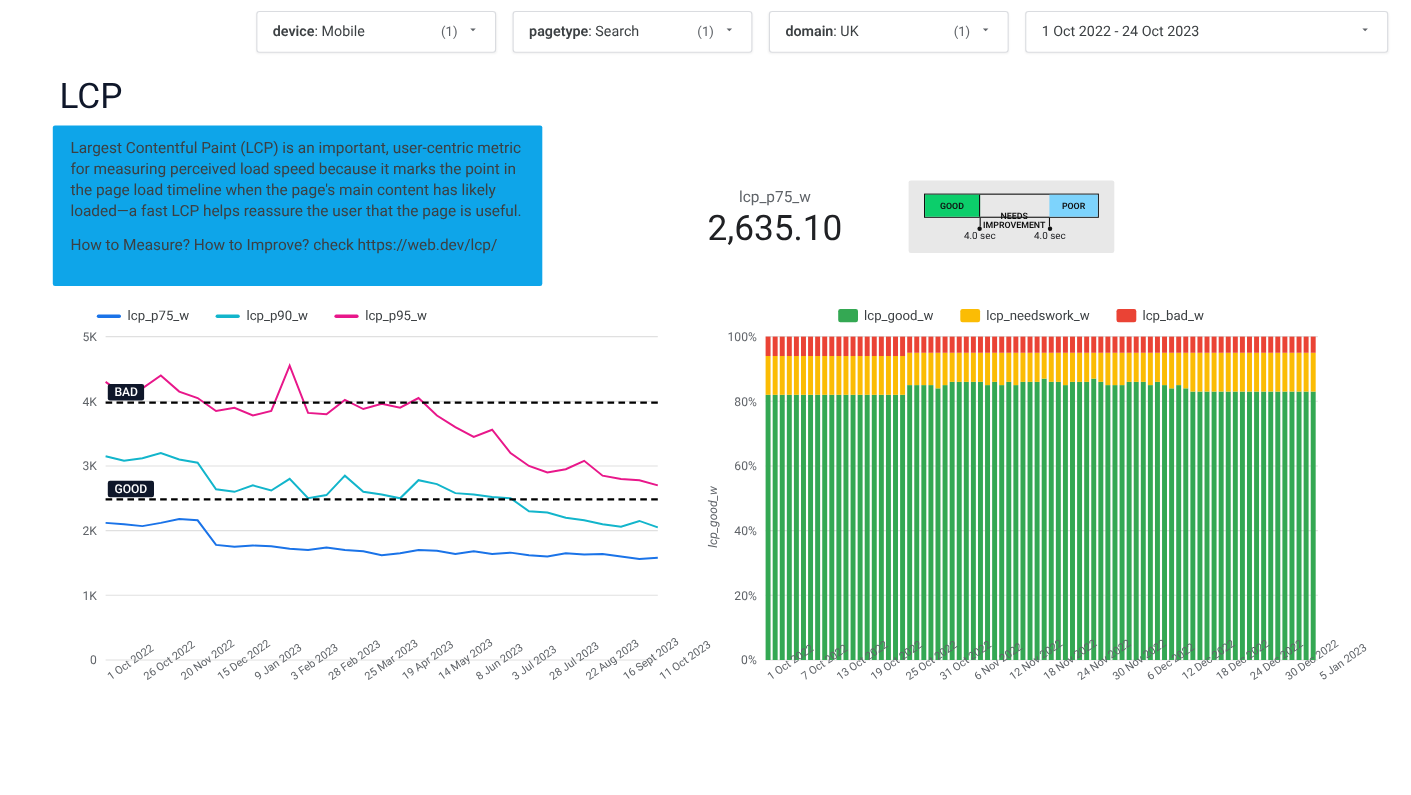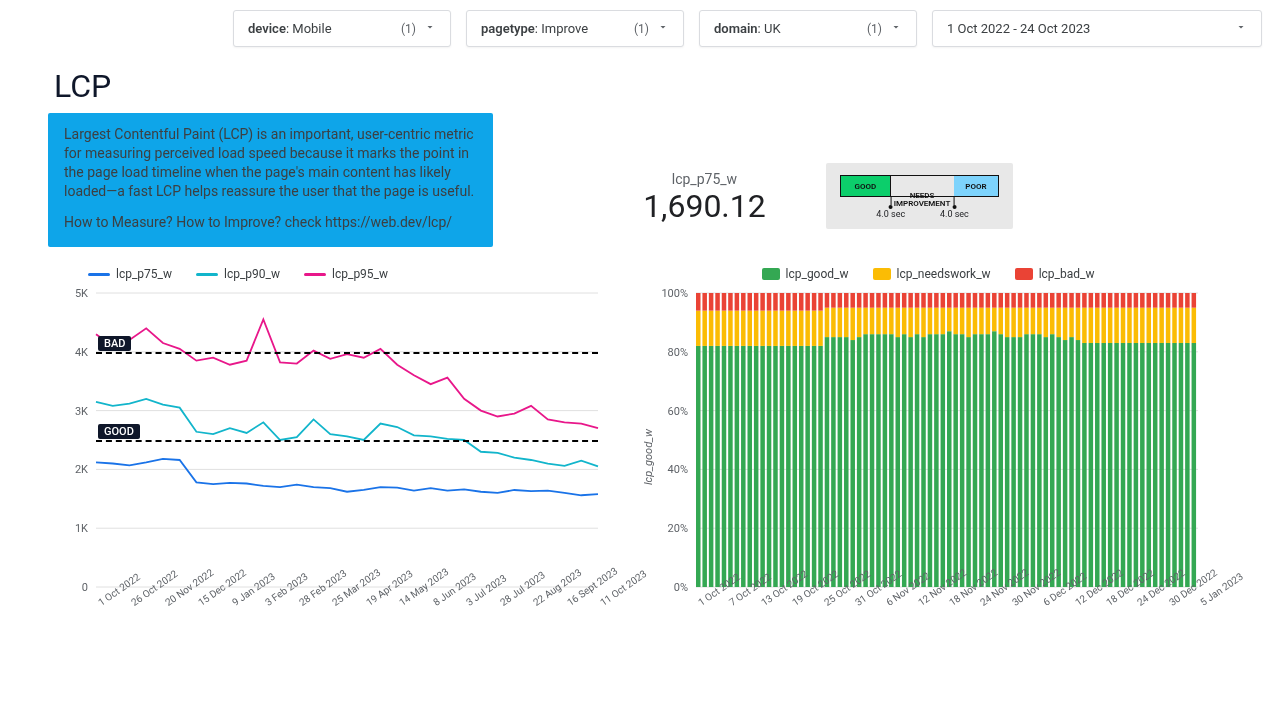--- a/index.html
+++ b/index.html
@@ -79,21 +79,21 @@
 
   <div class="filters">
     <div class="filter-card">
       <div class="kv"><b>device</b>: <span>Mobile</span></div>
       <span class="count">(1)</span>
       <span class="caret"><svg viewBox="0 0 24 24">
             <path d="M7 10l5 5 5-5z" fill="#5f6368"></path>
           </svg></span>
     </div>
     <div class="filter-card">
-      <div class="kv"><b>pagetype</b>: <span>Improve</span></div>
+      <div class="kv"><b>pagetype</b>: <span>Search</span></div>
       <span class="count">(1)</span>
       <span class="caret"><svg viewBox="0 0 24 24">
             <path d="M7 10l5 5 5-5z" fill="#5f6368"></path>
           </svg></span>
     </div>
     <div class="filter-card">
       <div class="kv"><b>domain</b>: <span>UK</span></div>
       <span class="count">(1)</span>
       <span class="caret"><svg viewBox="0 0 24 24">
             <path d="M7 10l5 5 5-5z" fill="#5f6368"></path>
@@ -105,26 +105,26 @@
             <path d="M7 10l5 5 5-5z" fill="#5f6368"></path>
           </svg></span>
     </div>
   </div>
 
   <h1 class="title">LCP</h1>
 
   <div class="row1">
     <div class="desc-card">
       <p>Largest Contentful Paint (LCP) is an important, user-centric metric for measuring perceived load speed because it marks the point in the page load timeline when the page's main content has likely loaded—a fast LCP helps reassure the user that the page is useful.</p>
-      <p style="margin-bottom:4px">How to Measure? How to Improve? check https://web.dev/lcp/</p>
+      <p style="margin-bottom:16px">How to Measure? How to Improve? check https://web.dev/lcp/</p>
     </div>
 
     <div class="scorecard">
       <div class="scorecard-label">lcp_p75_w</div>
-      <div class="scorecard-value">1,690.12</div>
+      <div class="scorecard-value">2,635.10</div>
     </div>
 
     <div class="threshold-box">
       <div class="threshold-bar">
         <div class="th-good">GOOD</div>
         <div class="th-ni">NEEDS IMPROVEMENT</div>
         <div class="th-poor">POOR</div>
       </div>
       <div class="threshold-marks">
         <div class="mark" style="left:32%"><div class="tick"></div><div class="ball"></div><span>4.0 sec</span></div>

